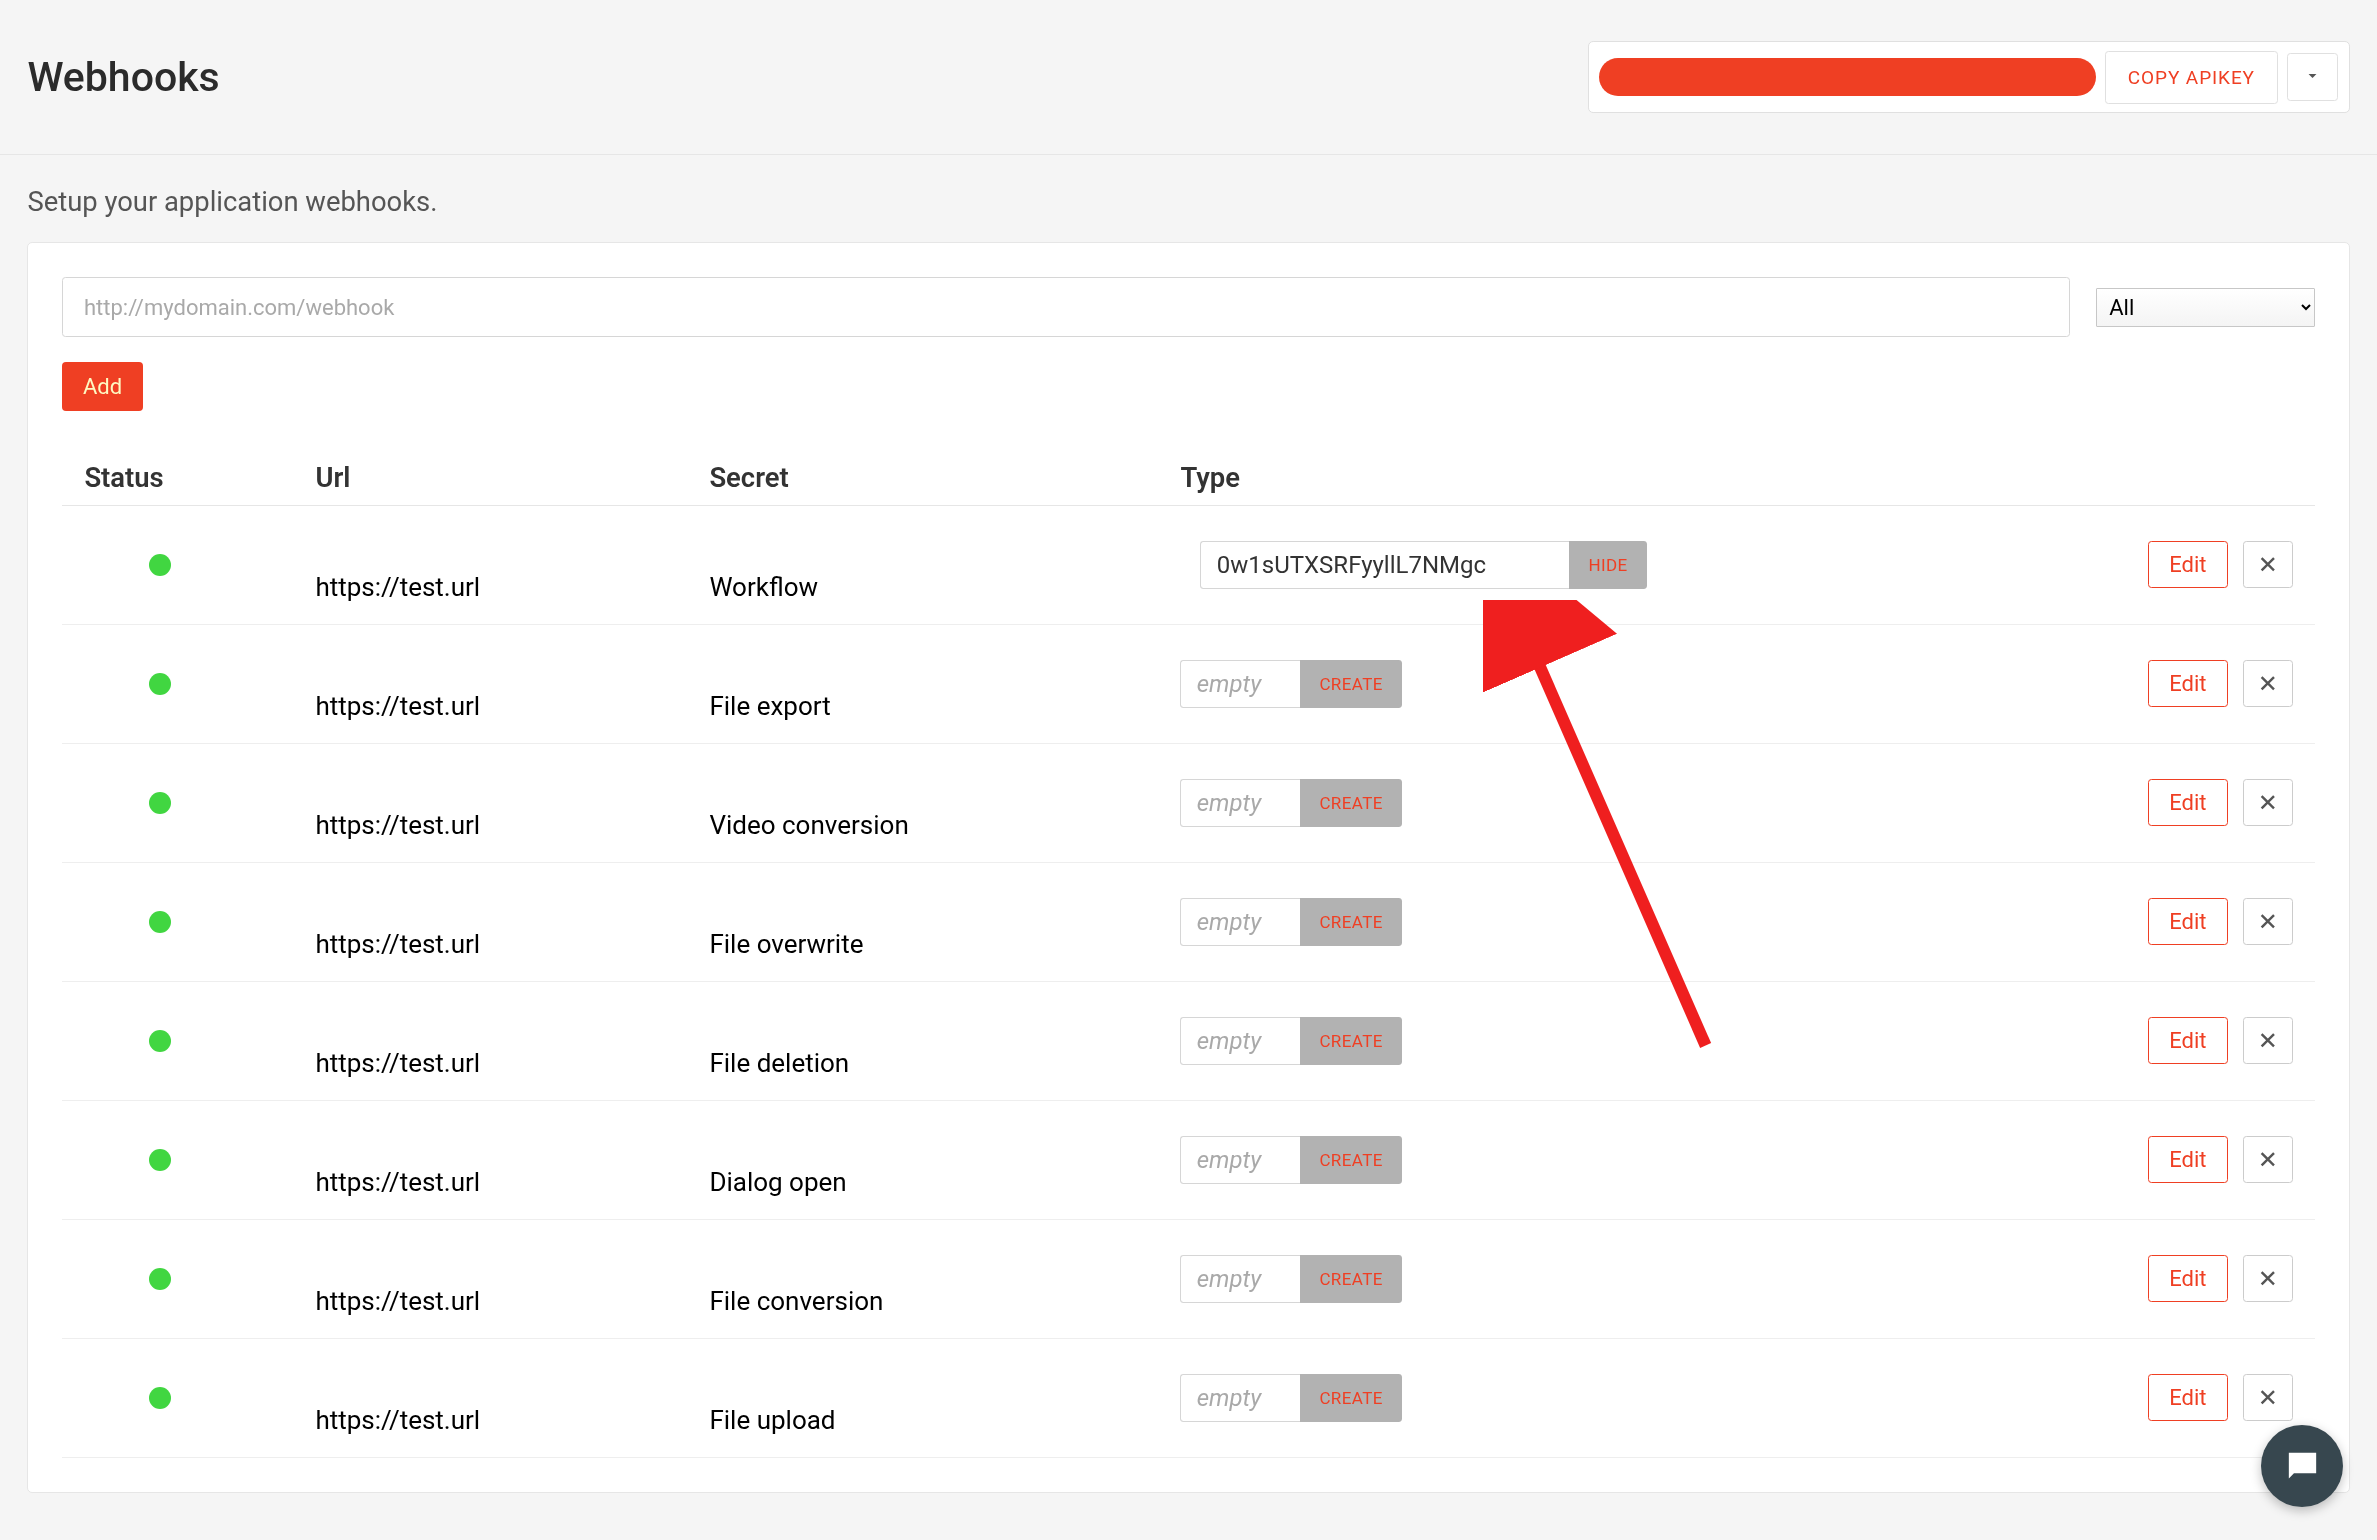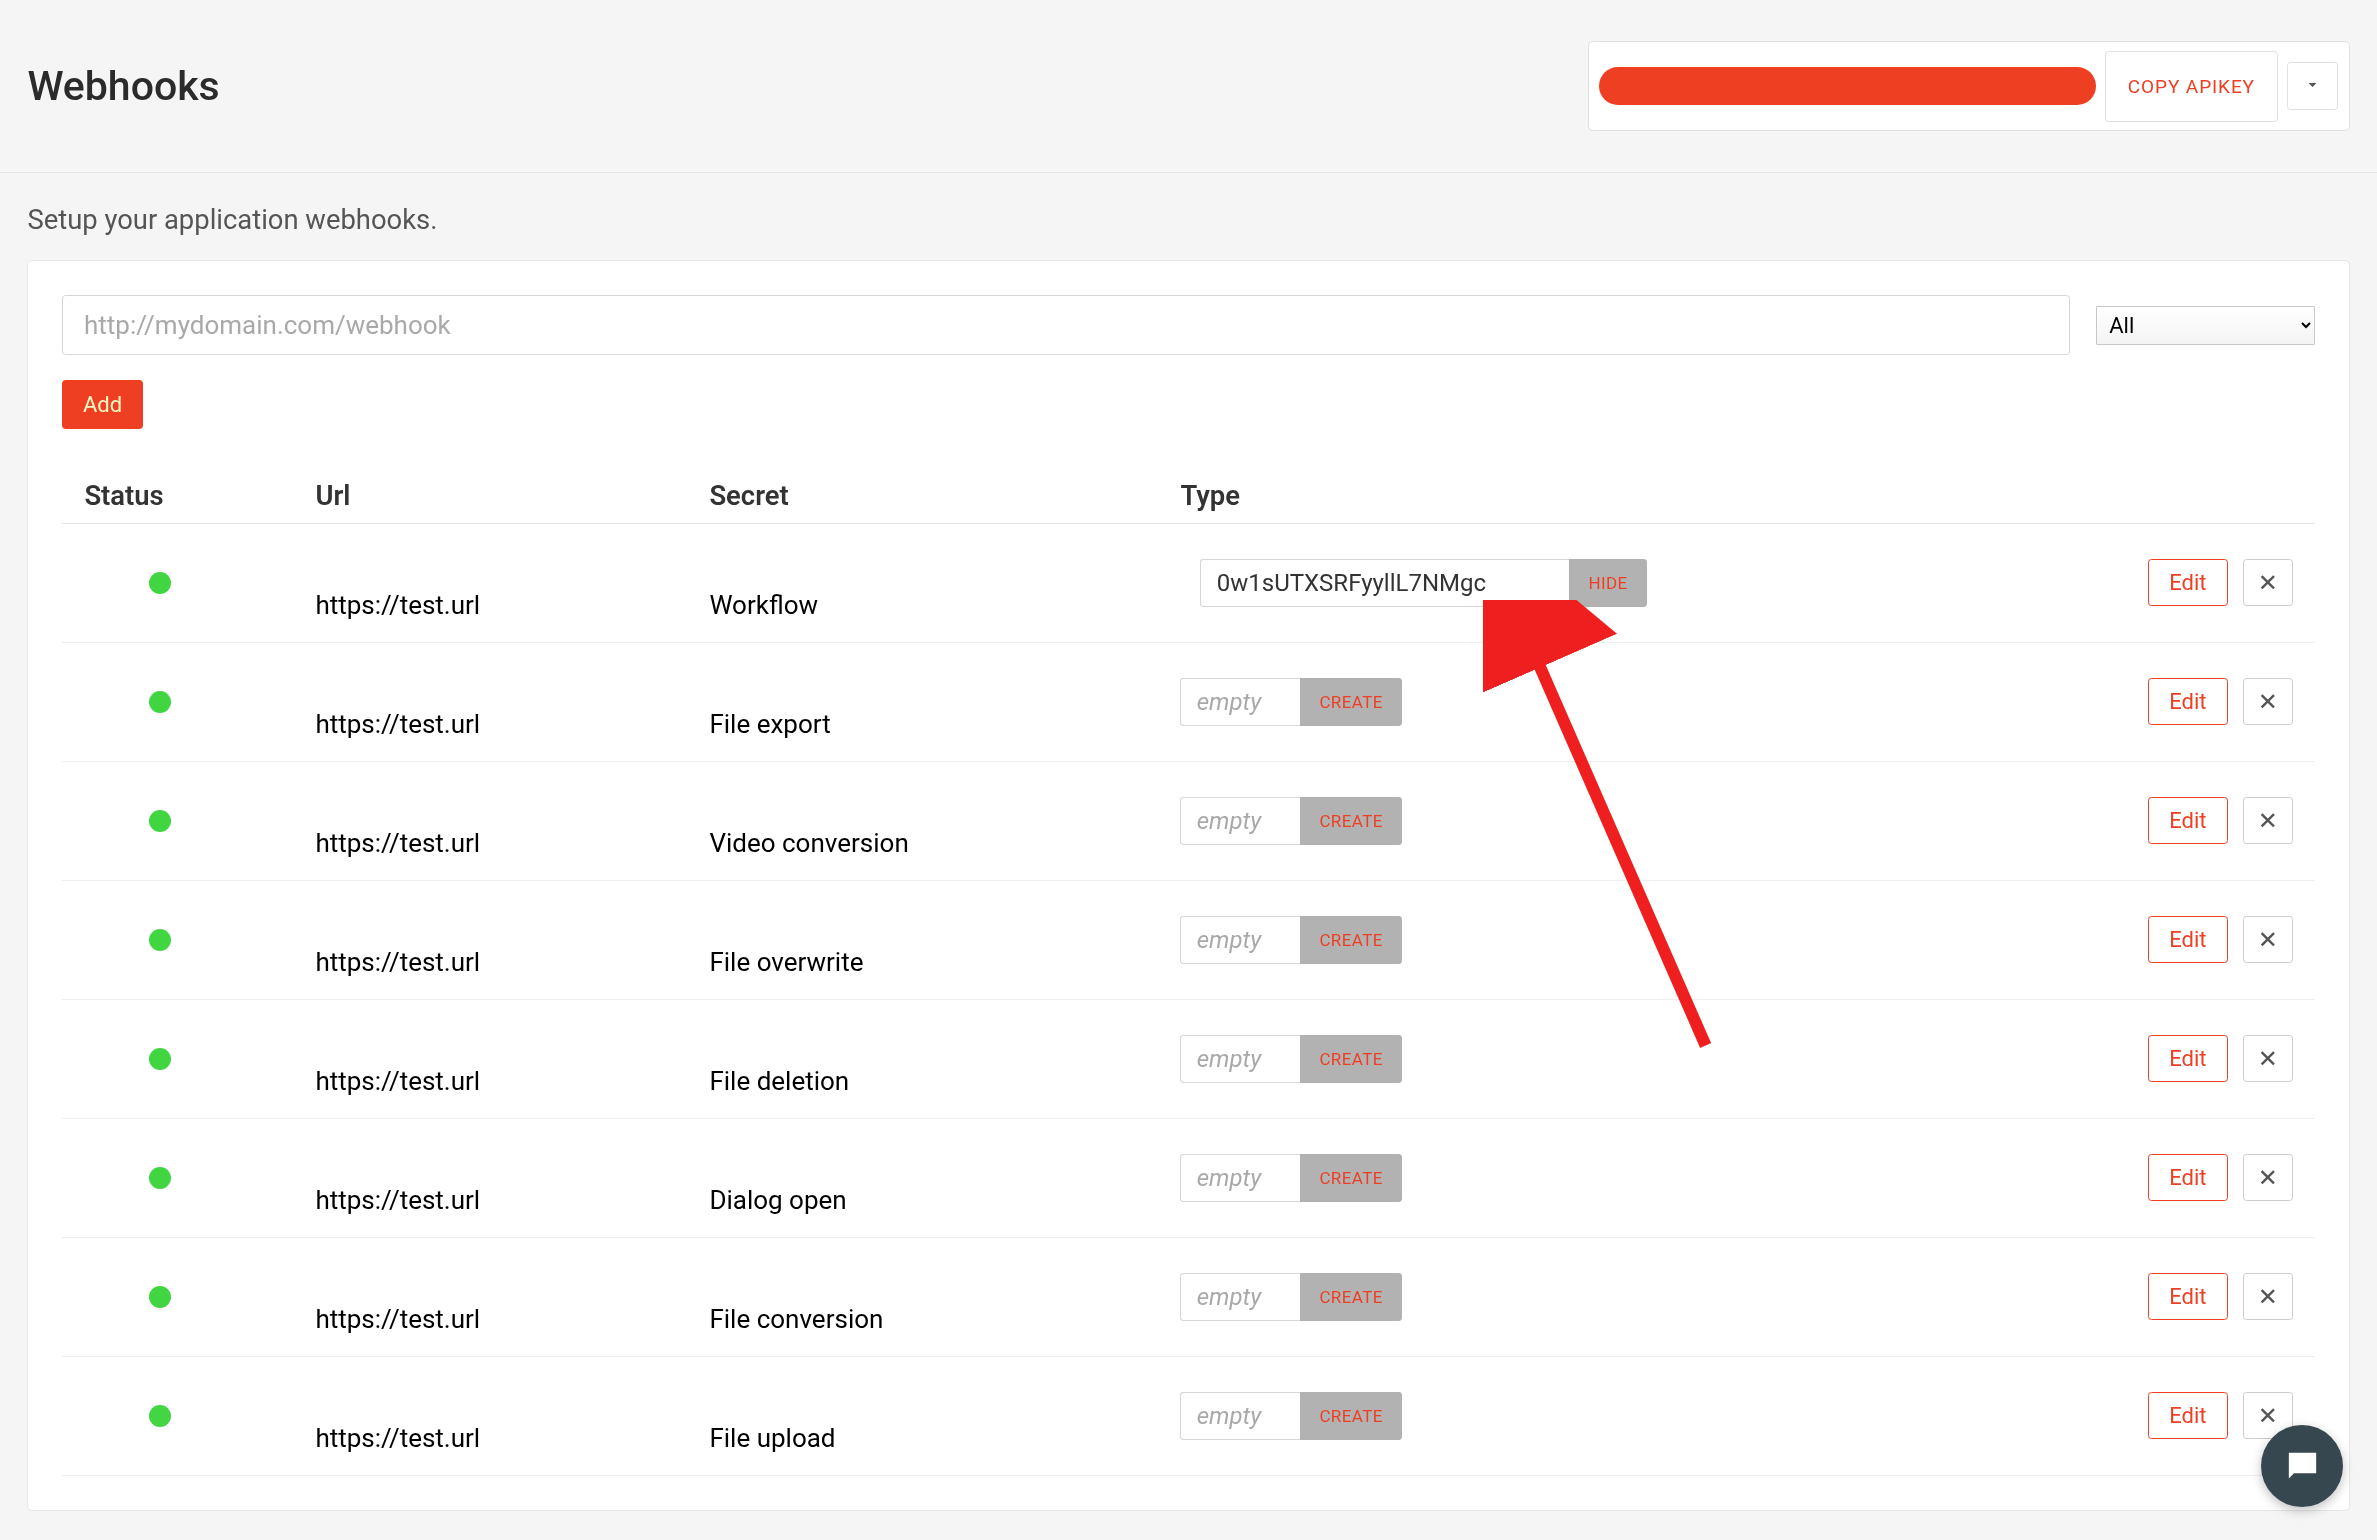--- a/index.html
+++ b/index.html
@@ -2,28 +2,28 @@
 <html style="font-size:13.7px"><head>
 <meta charset="utf-8">
 <style>
   * { box-sizing: border-box; margin: 0; padding: 0; font-family: -apple-system, BlinkMacSystemFont, "Segoe UI", Roboto, Helvetica, Arial, sans-serif; }
   body { background: #f5f5f5; color: #333; }
   .page { width: 2377px; min-height: 1541px; background: #f5f5f5; position: relative; }
   .topbar { display:flex; align-items:center; justify-content:space-between; padding: 41px 27.4px; }
   .title { font-size: 41px; font-weight: 500; color:#2b2b2b; }
   .apikey-wrap { display:flex; align-items:center; background:#fff; border:0.9px solid #e0e0e0; border-radius:5.1px; padding:8.6px 10.3px; gap:8.6px; }
   .apikey-pill { width:497px; height:38px; background:#EF3F23; border-radius:19px; }
-  .copy-btn { border:0.9px solid #e0e0e0; background:#fff; color:#EF3F23; font-size:19px; letter-spacing:0.9px; padding:23px 22px; border-radius:3.4px; cursor:pointer; }
+  .copy-btn { border:0.9px solid #e0e0e0; background:#fff; color:#EF3F23; font-size:19px; letter-spacing:0.9px; padding:14px 22px; border-radius:3.4px; cursor:pointer; }
   .chev-btn { border:0.9px solid #e0e0e0; background:#fff; border-radius:3.4px; padding:12px 15.4px; cursor:pointer; color:#555; }
   .chev-btn svg { width:19px; height:19px; }
   .divider { height:0.9px; background:#e6e6e6; width:100%; }
   .subtitle { padding: 31px 27.4px 24px; font-size:27.4px; color:#555; }
   .panel { margin: 0 27.4px; background:#fff; border:0.9px solid #e6e6e6; border-radius:5.1px; padding:34px; }
   .form-row { display:flex; gap:26px; align-items:center; }
-  .url-input { flex:1; height:60px; border:0.9px solid #d6d6d6; border-radius:3.4px; padding:0 20.6px; font-size:26px; color:#777; outline:none; }
+  .url-input { flex:1; height:60px; border:0.9px solid #d6d6d6; border-radius:3.4px; padding:0 20.6px; font-size:22px; color:#777; outline:none; }
   .url-input::placeholder { color:#a9a9a9; }
   .select-type { width:219px; height:39px; border:0.9px solid #c7c7c7; border-radius:1px; font-size:22px; padding:0 8.6px; background:linear-gradient(#fff,#f4f4f4); }
   .add-btn { margin-top:25px; background:#EF3F23; color:#fef9c3; border:none; font-size:22px; padding:12px 20.6px; border-radius:4px; cursor:pointer; }
   .table { margin-top:41px; width:100%; }
   .thead { display:grid; grid-template-columns: 231px 394px 471px 823px auto; padding: 10.3px 22px; font-size:27.4px; font-weight:600; color:#333; border-bottom:0.9px solid #e6e6e6; }
   .row { display:grid; grid-template-columns: 231px 394px 471px 823px auto; align-items:center; padding: 22px 22px; border-bottom:0.9px solid #eee; }
   .dot { width:22px; height:22px; background:#41d641; border-radius:50%; margin-left:65px; }
   .cell-url, .cell-type { font-size:26px; color:#000000;margin-top:44px; }
   .secret-wrap { display:flex; align-items:stretch; }
   .secret-input { width:319px; height:48px; border:0.9px solid #d6d6d6; border-right:none; border-radius:3.4px 0 0 3.4px; padding:0 15.4px; font-size:24px; color:#333; }

